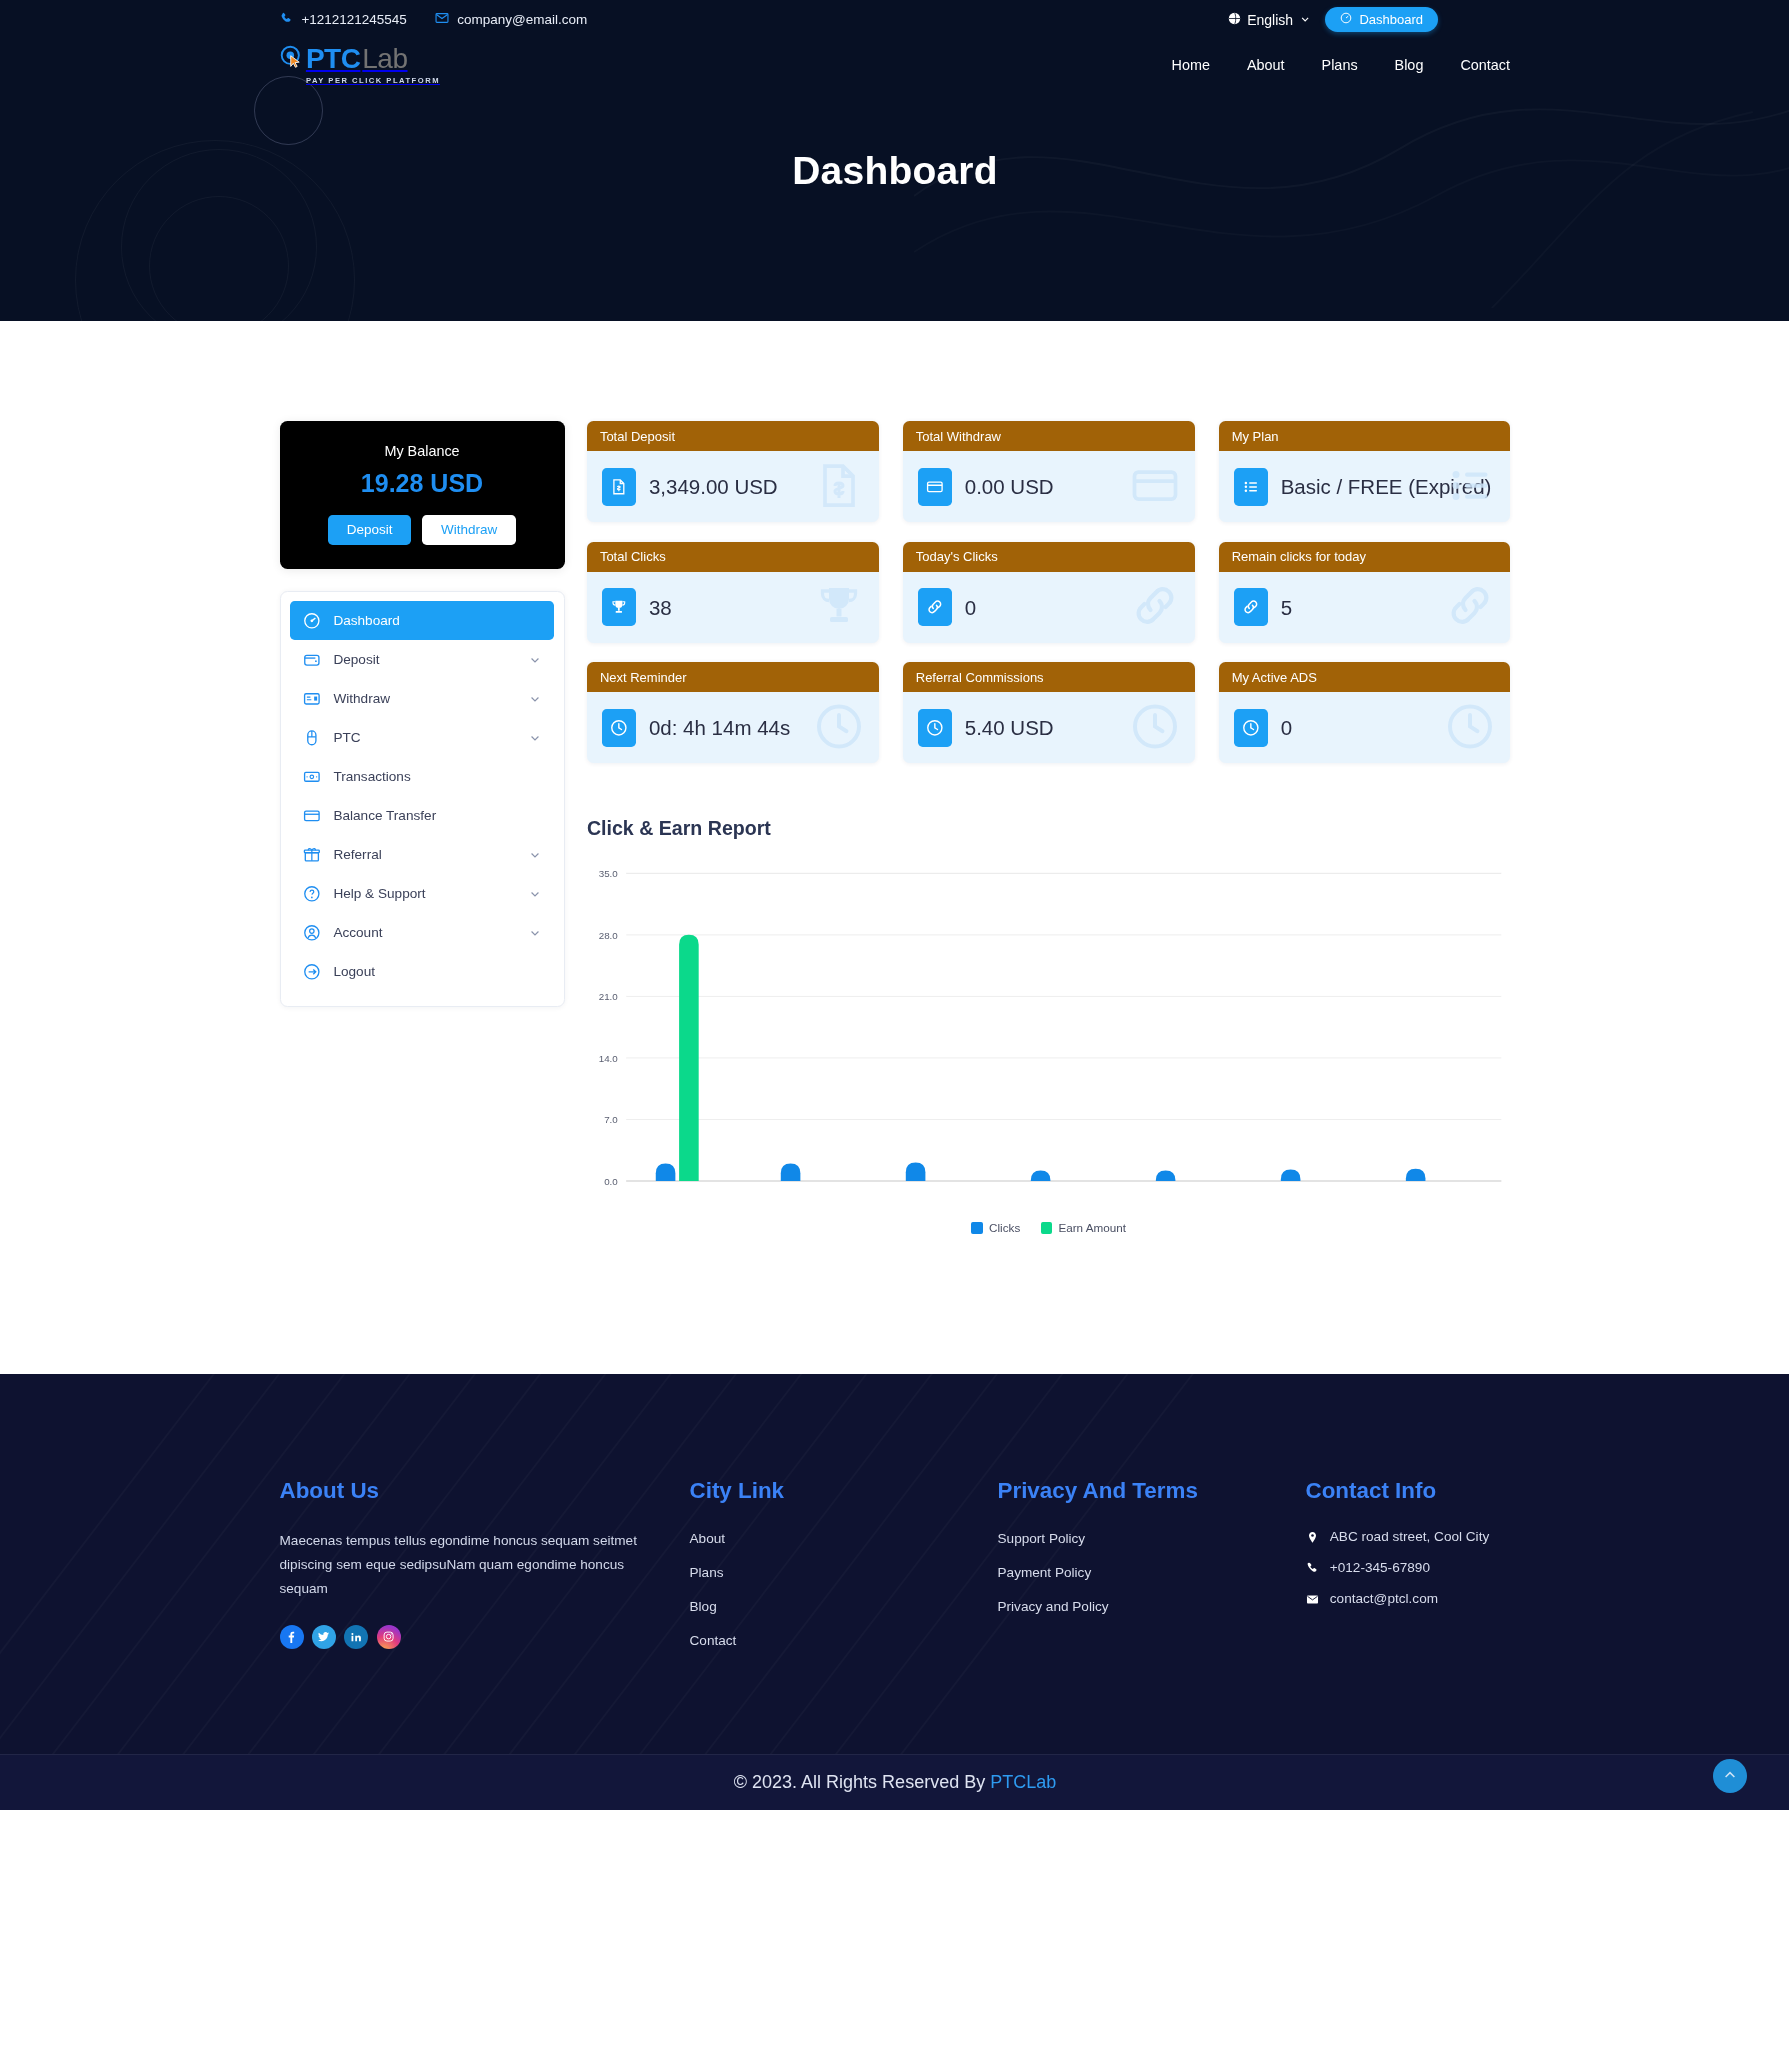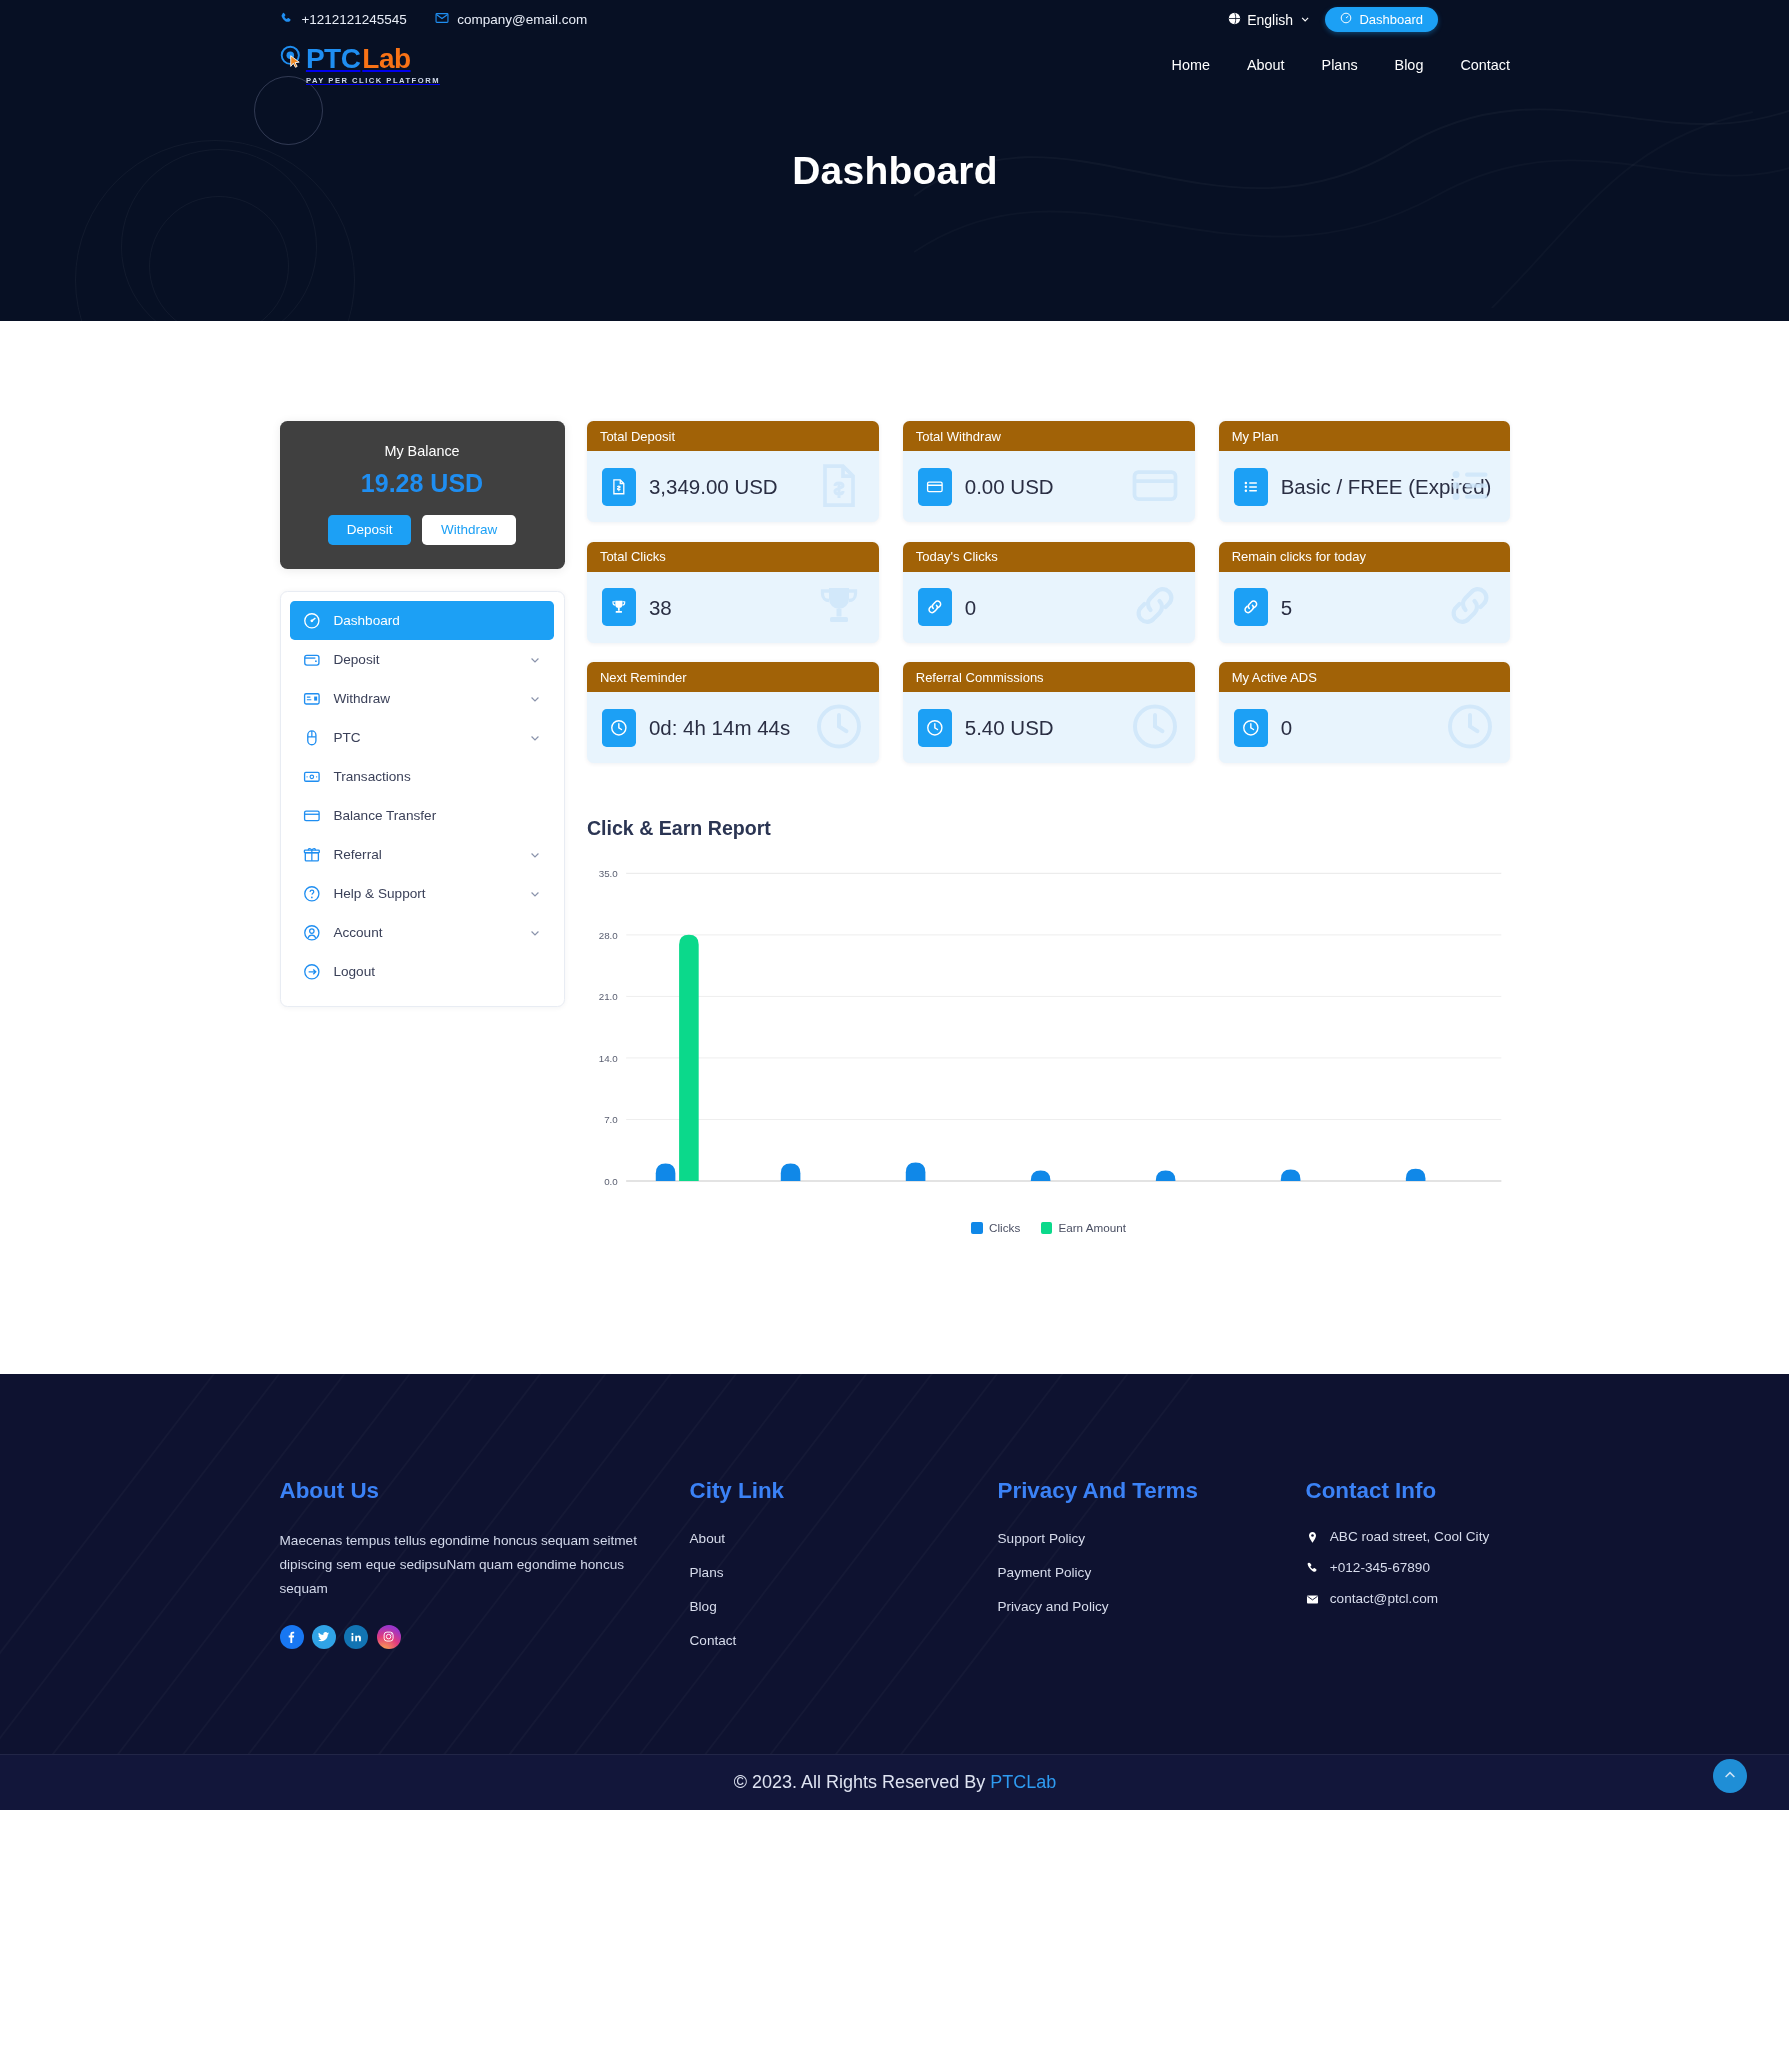--- a/index.html
+++ b/index.html
@@ -59,21 +59,21 @@
     position: relative; z-index: 5;
     display: flex; align-items: center;
     padding: 0 280px;
     height: 52px;
   }
   .brand { display: flex; align-items: flex-start; gap: 0; user-select: none; }
   .brand-logo { display: flex; flex-direction: column; }
   .brand-main { display: flex; align-items: center; gap: 1.9px; }
   .brand-txt { font-size: 28px; font-weight: 700; letter-spacing: -0.5px; line-height: 1; }
   .brand-ptc { color: #1f8ef1; }
-  .brand-lab { color: #f97316; font-weight: 700; }
+  .brand-lab { color: #737373; font-weight: 400; }
   .brand-sub {
     color: #cfd8ea; font-size: 7.6px; letter-spacing: 1.5px;
     margin-top: 3.7px; margin-left: 26px; font-weight: 600;
   }
   .mainnav { margin-left: auto; display: flex; align-items: center; gap: 37px; }
   .mainnav a {
     color: #ffffff; text-decoration: none; font-size: 14.4px;
   }
   .hero-title {
     position: relative; z-index: 5;
@@ -89,21 +89,21 @@
     padding: 100px 0 140px 0;
   }
   .container {
     width: 1231px; margin: 0 auto;
     display: flex; gap: 22.4px; align-items: flex-start;
   }
 
   
   .leftcol { width: 285px; flex: 0 0 285px; }
   .balance-card {
-    background: #404040; border-radius: 7.5px;
+    background: #000000; border-radius: 7.5px;
     padding: 22.4px 17px 24px 17px; text-align: center;
     box-shadow: 0 1.9px 9.3px rgba(0,0,0,.08);
   }
   .balance-label { color: #ffffff; font-size: 14.4px; margin-bottom: 9.3px; }
   .balance-amount { color: #1f8ef1; font-size: 25px; font-weight: 700; margin-bottom: 17px; }
   .balance-btns { display: flex; justify-content: center; gap: 11.2px; }
   .bb {
     border: none; border-radius: 4.7px; height: 30px; padding: 0 18.6px;
     font-size: 13.5px; font-family: inherit; cursor: pointer; font-weight: 500;
   }

